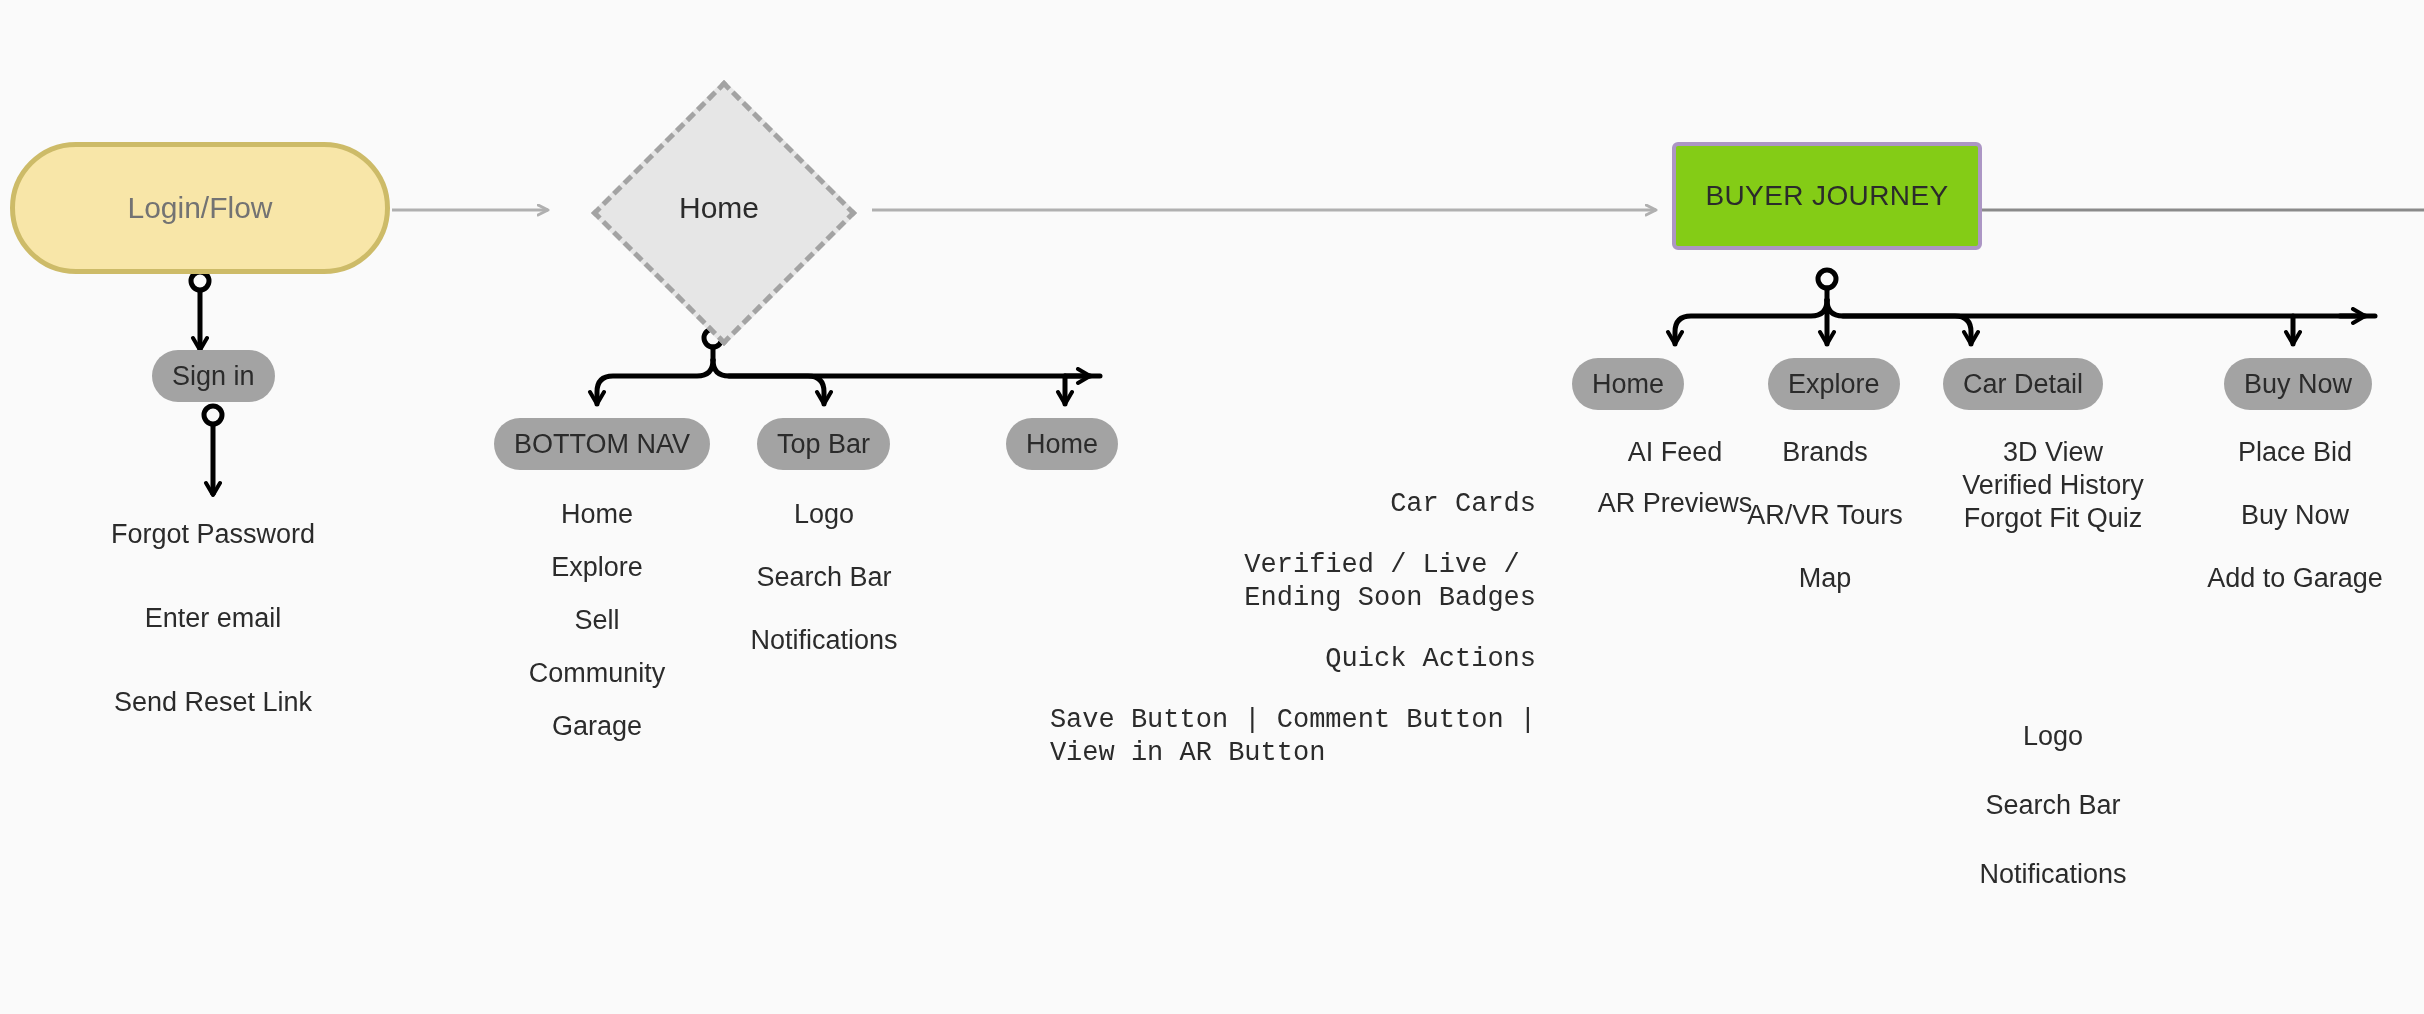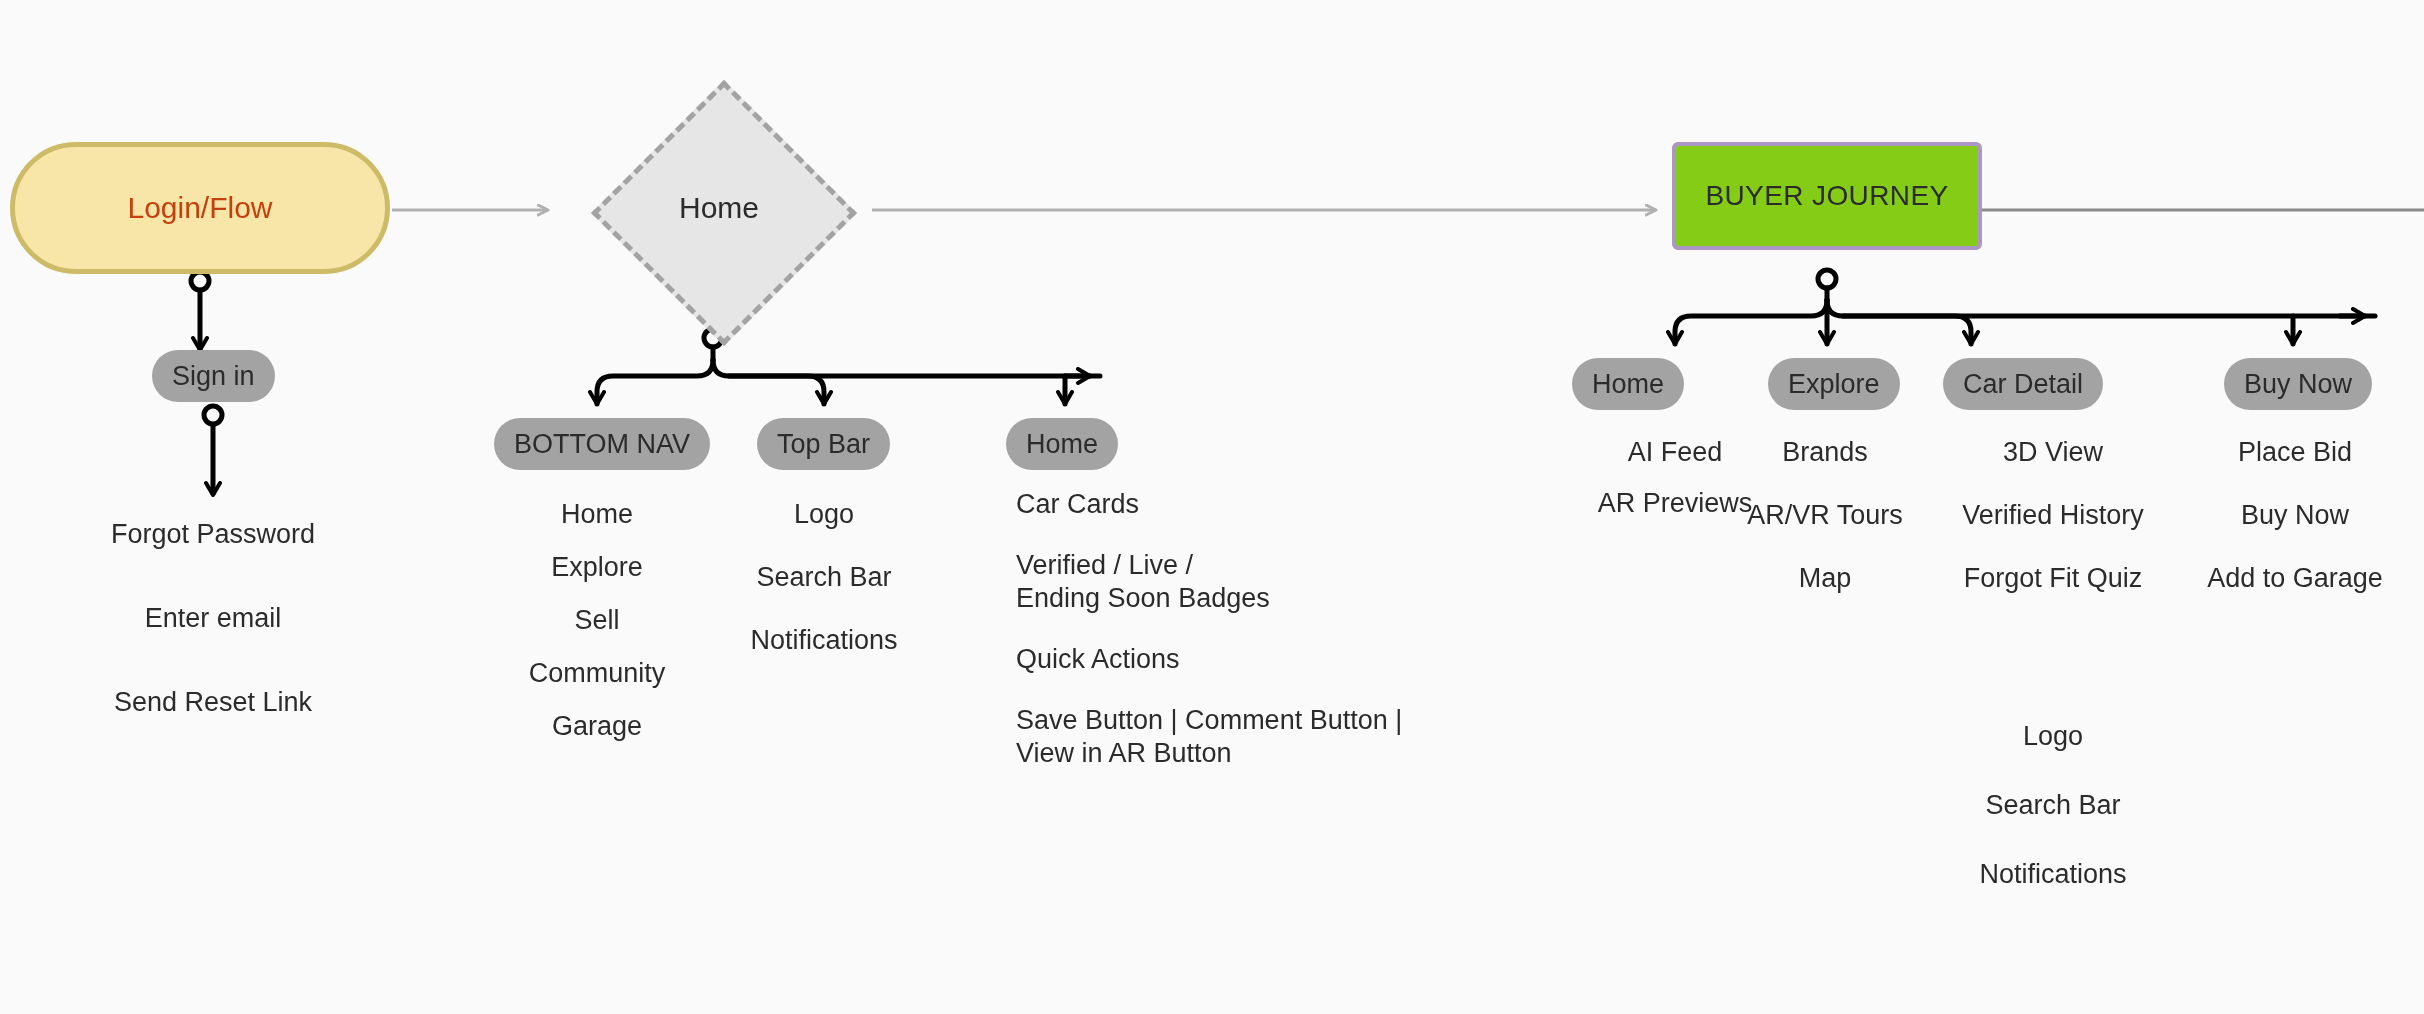--- a/index.html
+++ b/index.html
@@ -40,21 +40,21 @@
   
   .node-start {
     left: 10px;
     top: 142px;
     width: 380px;
     height: 132px;
     background: #f8e6a8;
     border: 5px solid #cdbb68;
     border-radius: 66px;
     font-size: 30px;
-    color: #c2410c;
+    color: #737373;
     text-align: center;
   }
 
   
   .node-diamond-wrap {
     left: 566px;
     top: 82px;
     width: 306px;
     height: 252px;
   }
@@ -107,21 +107,21 @@
     white-space: nowrap;
   }
 
   
   .col {
     position: absolute;
     display: flex;
     flex-direction: column;
   }
   .col-center { align-items: center; }
-  .col-left   { align-items: flex-start; }
+  .col-left   { align-items: flex-end; font-family: Liberation Mono, monospace; }
 
   .col .item {
     font-size: 27px;
     line-height: 1.22;
     color: #2b2b2b;
     white-space: pre-line;
   }
 </style>
 </head>
 <body>
@@ -257,21 +257,21 @@
   </div>
   <div class="col col-center" style="left:1718px; top:436px; width:214px; gap:30px;">
     <span class="item">Brands</span>
     <span class="item">AR/VR Tours</span>
     <span class="item">Map</span>
   </div>
 
   <div class="pill" style="left:1943px; top:358px;">
     <span>Car Detail</span>
   </div>
-  <div class="col col-center" style="left:1903px; top:436px; width:300px; gap:30px;">
+  <div class="col col-center" style="left:1903px; top:436px; width:300px; ">
     <span class="item">3D View</span>
     <span class="item">Verified History</span>
     <span class="item">Forgot Fit Quiz</span>
   </div>
 
   <div class="pill" style="left:2224px; top:358px;">
     <span>Buy Now</span>
   </div>
   <div class="col col-center" style="left:2170px; top:436px; width:250px; gap:30px;">
     <span class="item">Place Bid</span>

